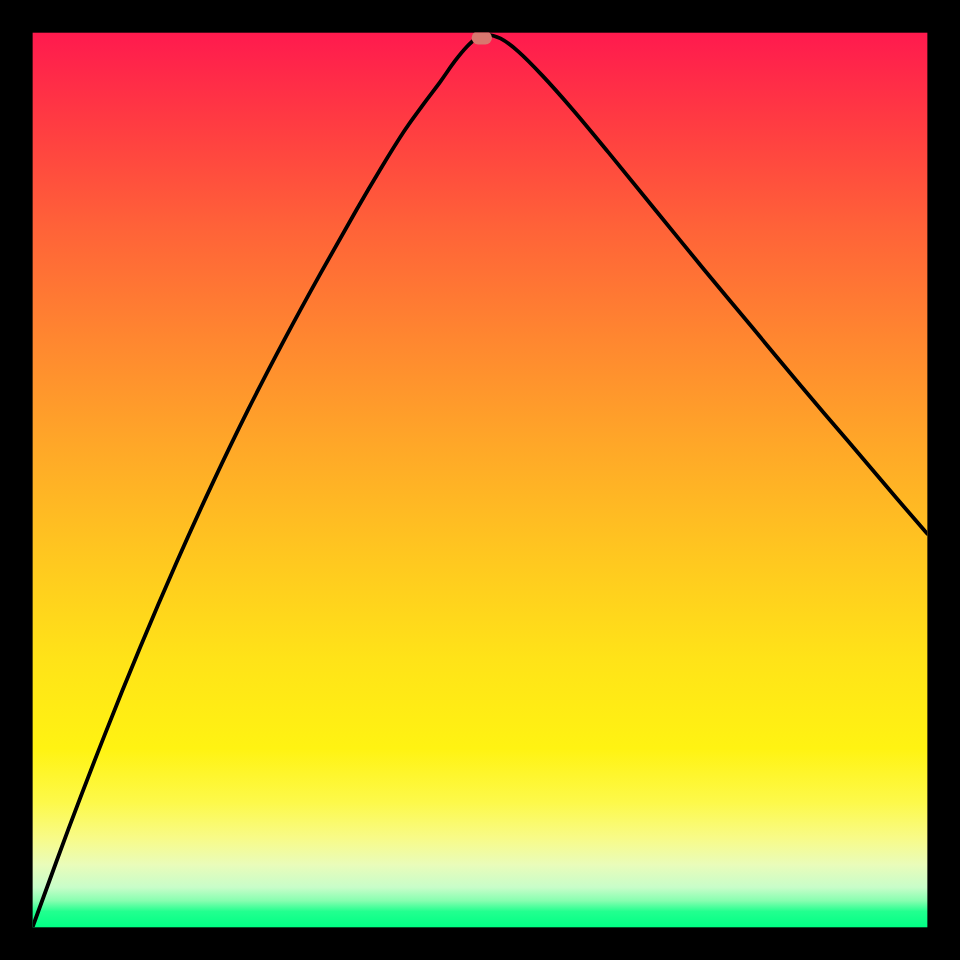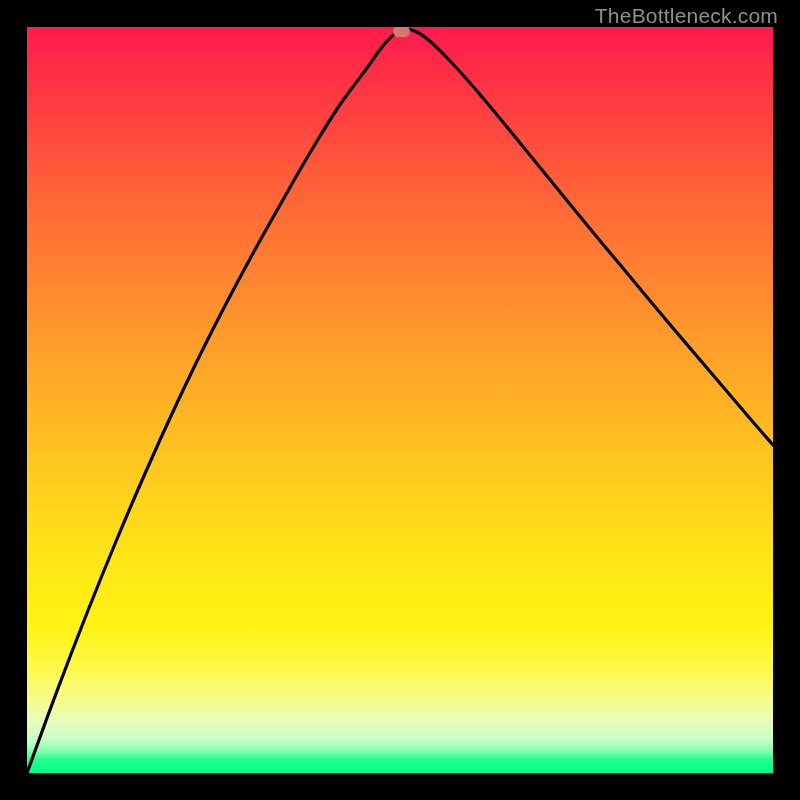--- a/index.html
+++ b/index.html
@@ -82,14 +82,13 @@
   <div class="plot-area">
     <div class="gradient-bg"></div>
 
     <svg class="curve-svg" viewBox="0 0 746 746" preserveAspectRatio="none">
       <path id="curve-path" fill="none" stroke="#000000" stroke-width="3.2" stroke-linecap="round" stroke-linejoin="round" d="M 0 746 C 5.4 731.2, 19.2 692.8, 30 664 C 40.8 635.2, 49.2 613.4, 60 586 C 70.8 558.6, 79.2 537.9, 90 512 C 100.8 486.1, 109.2 466.5, 120 442 C 130.8 417.5, 139.2 399.0, 150 376 C 160.8 353.0, 169.2 335.6, 180 314 C 190.8 292.4, 199.2 276.3, 210 256 C 220.8 235.7, 229.2 220.4, 240 201 C 250.8 181.6, 261.0 163.7, 270 148 C 279.0 132.3, 282.8 125.9, 290 114 C 297.2 102.1, 303.7 91.5, 310 82 C 316.3 72.5, 319.6 68.4, 325 61 C 330.4 53.6, 335.1 47.7, 340 41 C 344.9 34.3, 348.0 29.2, 352 24 C 356.0 18.8, 358.8 15.4, 362 12 C 365.2 8.6, 367.1 6.8, 370 5 C 372.9 3.2, 374.4 2.0, 378 2 C 381.6 2.0, 385.1 2.5, 390 5 C 394.9 7.5, 398.7 10.4, 405 16 C 411.3 21.6, 416.9 27.4, 425 36 C 433.1 44.6, 440.1 52.5, 450 64 C 459.9 75.5, 467.4 84.7, 480 100 C 492.6 115.3, 505.6 131.4, 520 149 C 534.4 166.6, 545.6 180.5, 560 198 C 574.4 215.5, 585.6 228.7, 600 246 C 614.4 263.3, 625.6 276.9, 640 294 C 654.4 311.1, 665.6 324.1, 680 341 C 694.4 357.9, 708.1 374.1, 720 388 C 731.9 401.9, 741.3 412.6, 746 418"></path>
     </svg>
 
     <div id="min-marker" class="marker" style="left: 365.5px; top: -1.5px; width: 17px; height: 11px; background: rgb(216, 119, 111);"></div>
   </div>
 
-  <div class="watermark">TheBottleneck.com</div>
 </div>
 
 </body></html>

